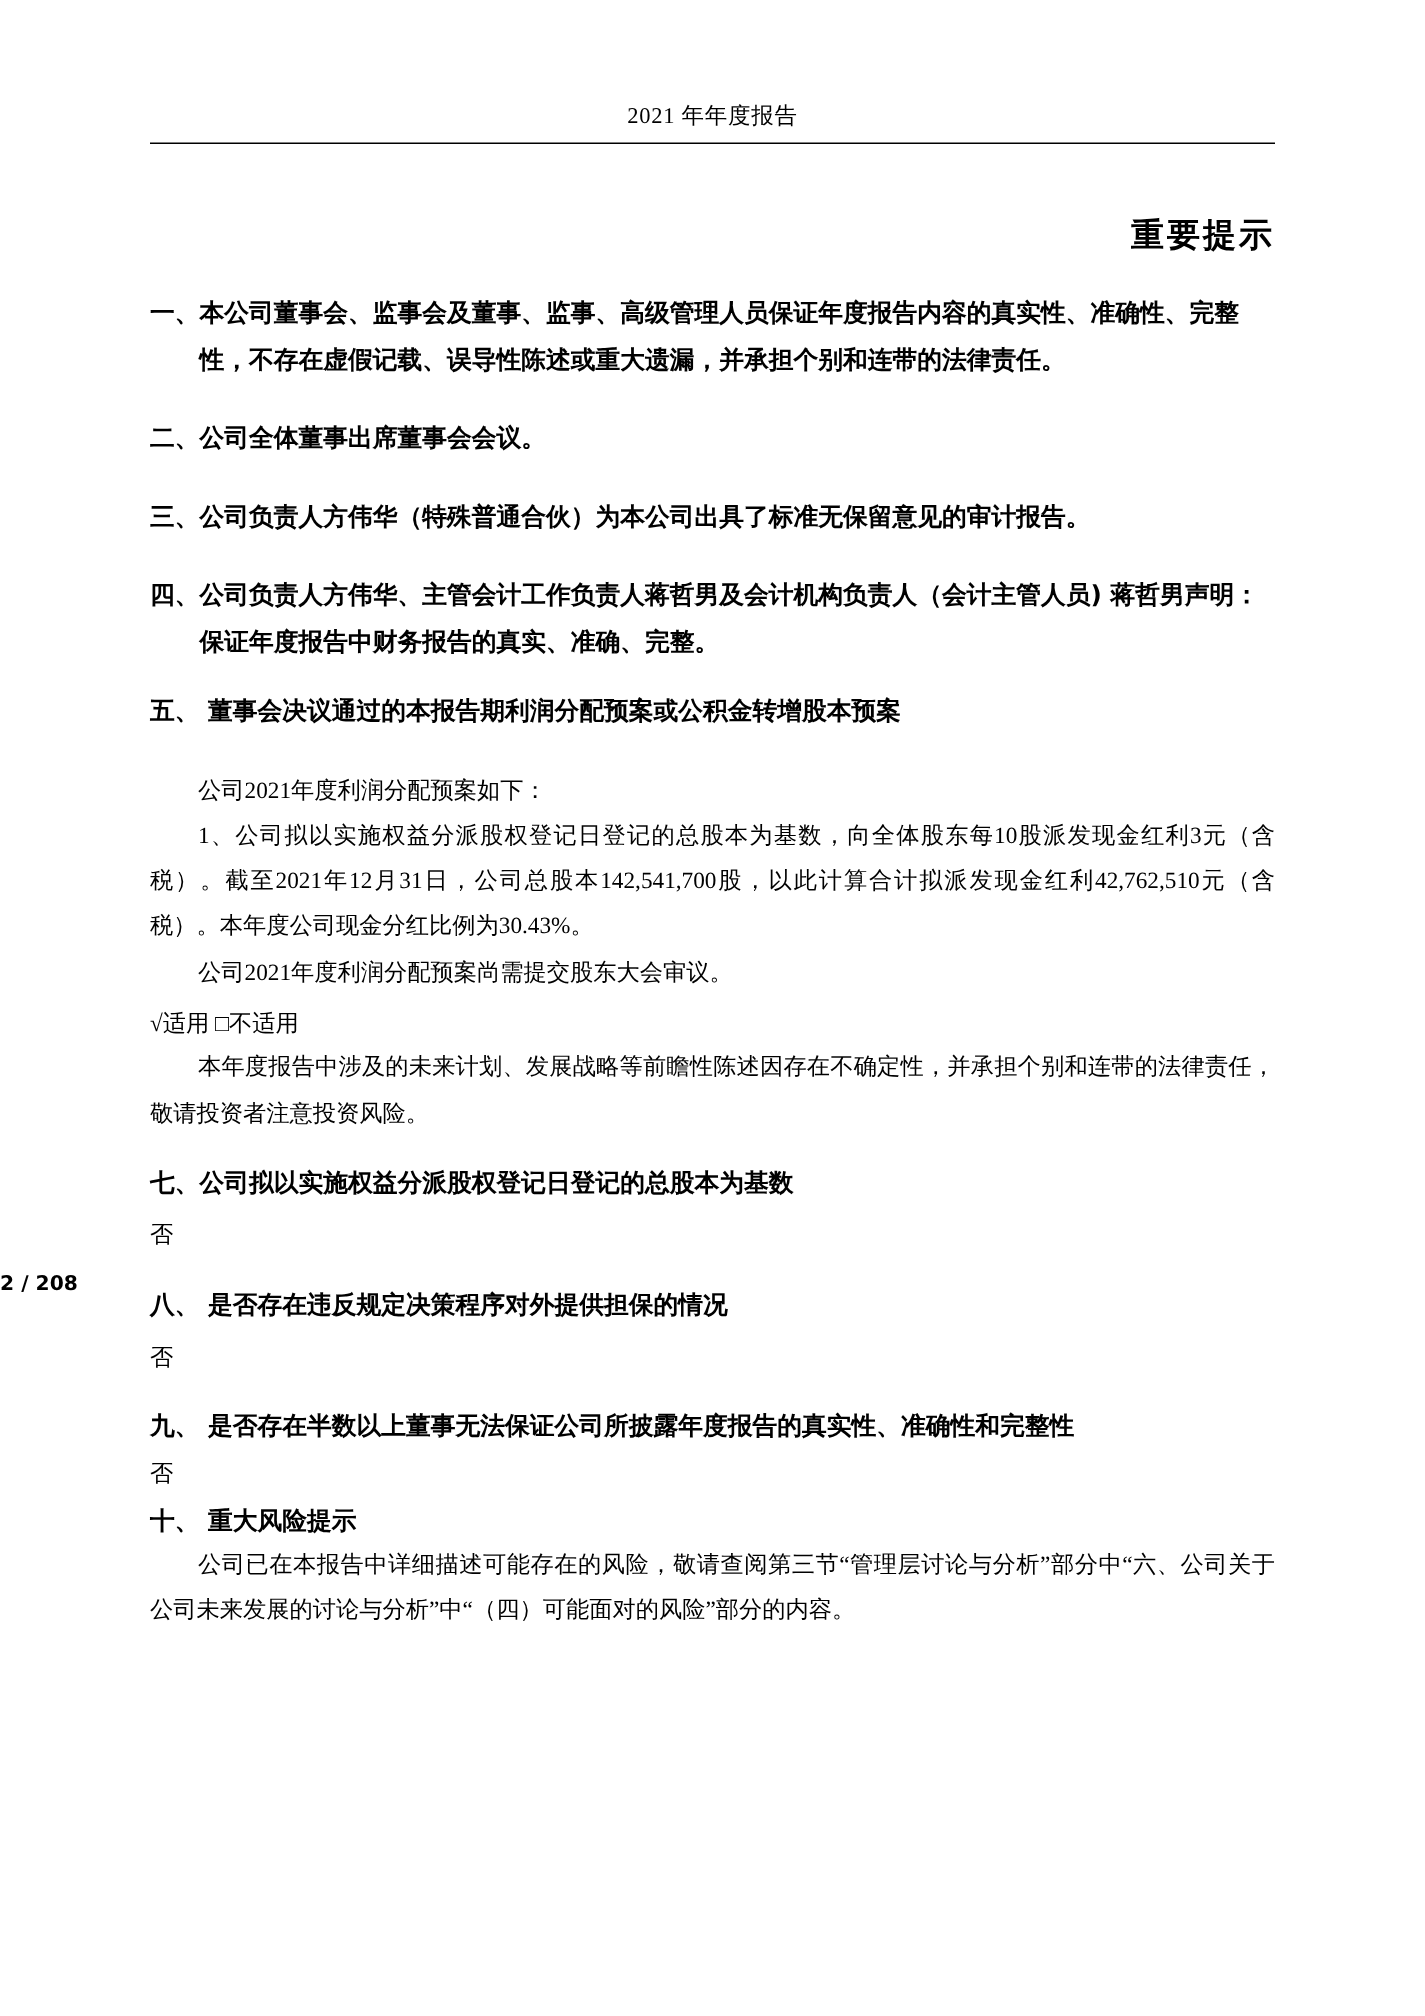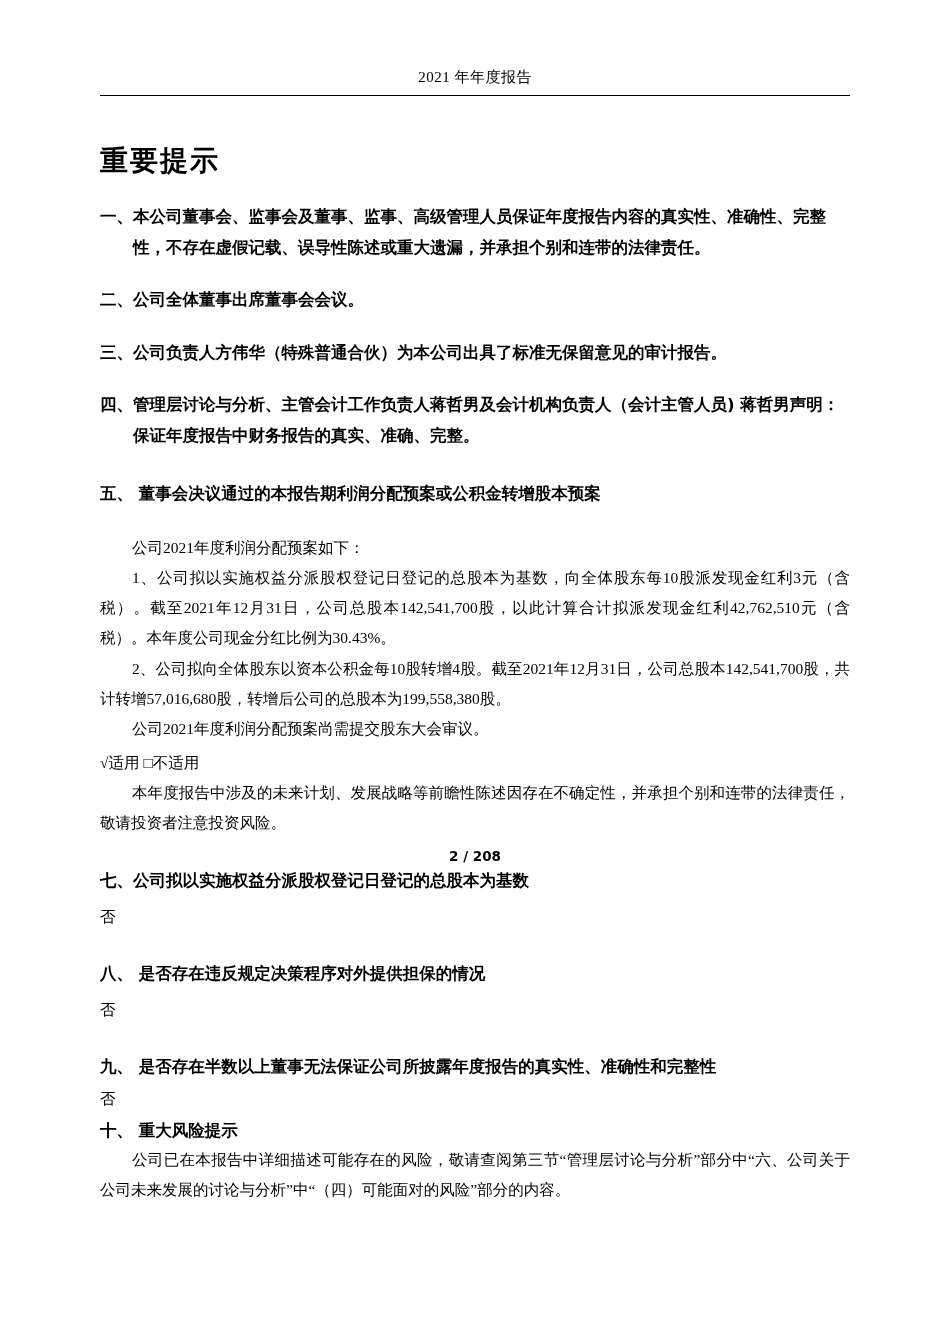--- a/index.html
+++ b/index.html
@@ -26,22 +26,22 @@
     text-align: center;
     font-size: 15px;
     padding-top: 68px;
     letter-spacing: 0.5px;
   }
   .header-rule {
     border-bottom: 1.2px solid #000;
     margin-top: 8px;
   }
   .doc-title {
-    text-align: left;
-    font-size: 28px;
+    text-align: right;
+    font-size: 22px;
     font-weight: bold;
     font-family: "DejaVu Sans", sans-serif;
     margin-top: 46px;
     letter-spacing: 2px;
   }
   .clause {
     margin-top: 22px;
     font-size: 16.5px;
     font-weight: bold;
     font-family: "DejaVu Sans", sans-serif;
@@ -50,21 +50,21 @@
     align-items: flex-start;
   }
   .clause .num {
     flex: 0 0 auto;
     white-space: pre;
   }
   .clause .body {
     flex: 1 1 auto;
   }
   .clause-heading {
-    margin-top: 28px;
+    margin-top: 16px;
     font-size: 16.5px;
     font-weight: bold;
     font-family: "DejaVu Sans", sans-serif;
     line-height: 1.8;
   }
   .clause-heading .num {
     white-space: pre;
   }
   .para {
     font-size: 15.5px;
@@ -86,21 +86,20 @@
     line-height: 1.9;
     margin-top: 4px;
     font-family: "Liberation Serif", serif;
   }
   .sect-gap-sm { margin-top: 24px; }
   .footer {
     position: absolute;
     left: 0;
     right: 0;
     bottom: 88px;
-    text-align: center;
     font-size: 13.5px;
     font-weight: bold;
     font-family: "DejaVu Sans", sans-serif;
   }
   .tight { margin-top: 2px; }
 </style>
 </head>
 <body>
 
 <div class="page">
@@ -122,30 +121,29 @@
     <span class="body">公司全体董事出席董事会会议。</span>
   </div>
 
   <div class="clause">
     <span class="num">三、</span>
     <span class="body"> 公司负责人方伟华（特殊普通合伙）为本公司出具了标准无保留意见的审计报告。</span>
   </div>
 
   <div class="clause">
     <span class="num">四、</span>
-    <span class="body">管理层讨论与分析、主管会计工作负责人蒋哲男及会计机构负责人（会计主管人员) 蒋哲男声明：保证年度报告中财务报告的真实、准确、完整。</span>
+    <span class="body">公司负责人方伟华、主管会计工作负责人蒋哲男及会计机构负责人（会计主管人员) 蒋哲男声明：保证年度报告中财务报告的真实、准确、完整。</span>
   </div>
 
   <div class="clause-heading">
     <span class="num">五、</span><span> 董事会决议通过的本报告期利润分配预案或公积金转增股本预案</span>
   </div>
 
   <div class="para indent2 sect-gap-sm">公司2021年度利润分配预案如下：</div>
   <div class="para indent2">1、公司拟以实施权益分派股权登记日登记的总股本为基数，向全体股东每10股派发现金红利3元（含税）。截至2021年12月31日，公司总股本142,541,700股，以此计算合计拟派发现金红利42,762,510元（含税）。本年度公司现金分红比例为30.43%。</div>
-  <div class="para indent2">2、公司拟向全体股东以资本公积金每10股转增4股。截至2021年12月31日，公司总股本142,541,700股，共计转增57,016,680股，转增后公司的总股本为199,558,380股。</div>
   <div class="para indent2">公司2021年度利润分配预案尚需提交股东大会审议。</div>
 
   <div class="checkline">√适用  □不适用</div>
   <div class="para indent2">本年度报告中涉及的未来计划、发展战略等前瞻性陈述因存在不确定性，并承担个别和连带的法律责任，敬请投资者注意投资风险。</div>
 
   <div class="clause-heading">
     <span class="num">七、</span><span>公司拟以实施权益分派股权登记日登记的总股本为基数</span>
   </div>
   <div class="ans">否</div>
 

